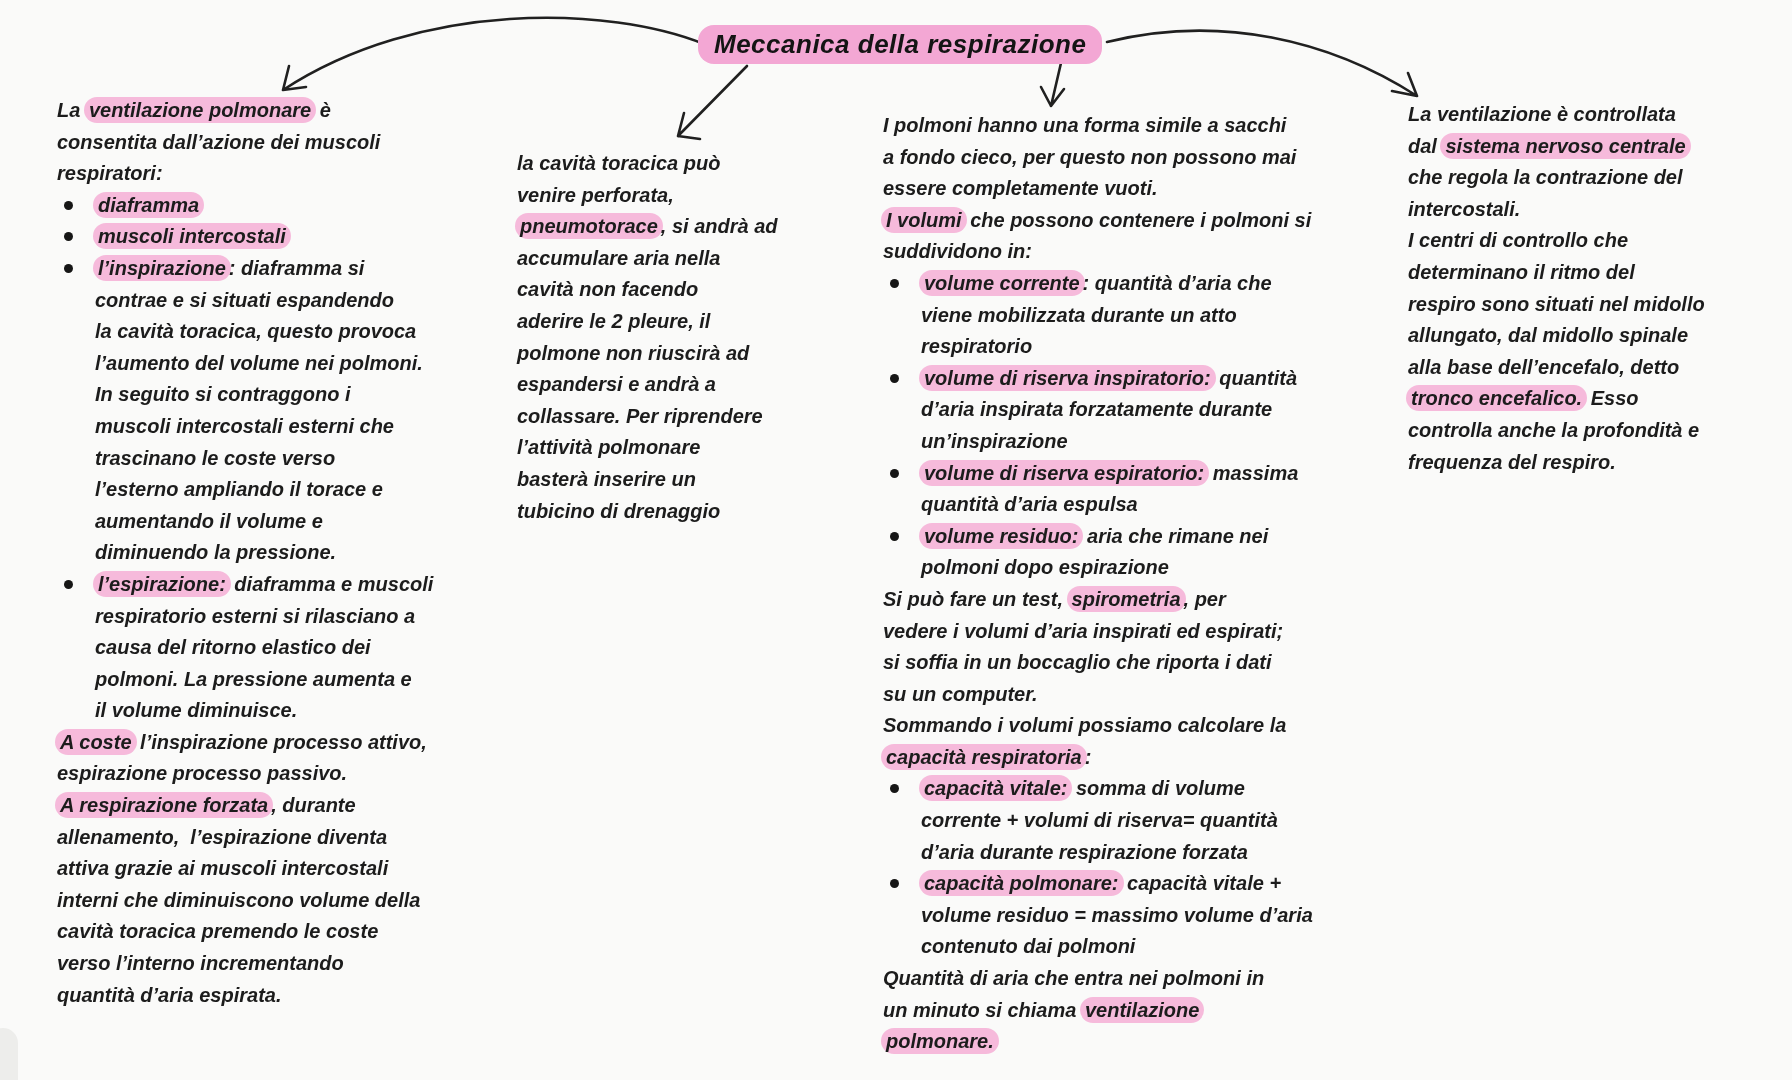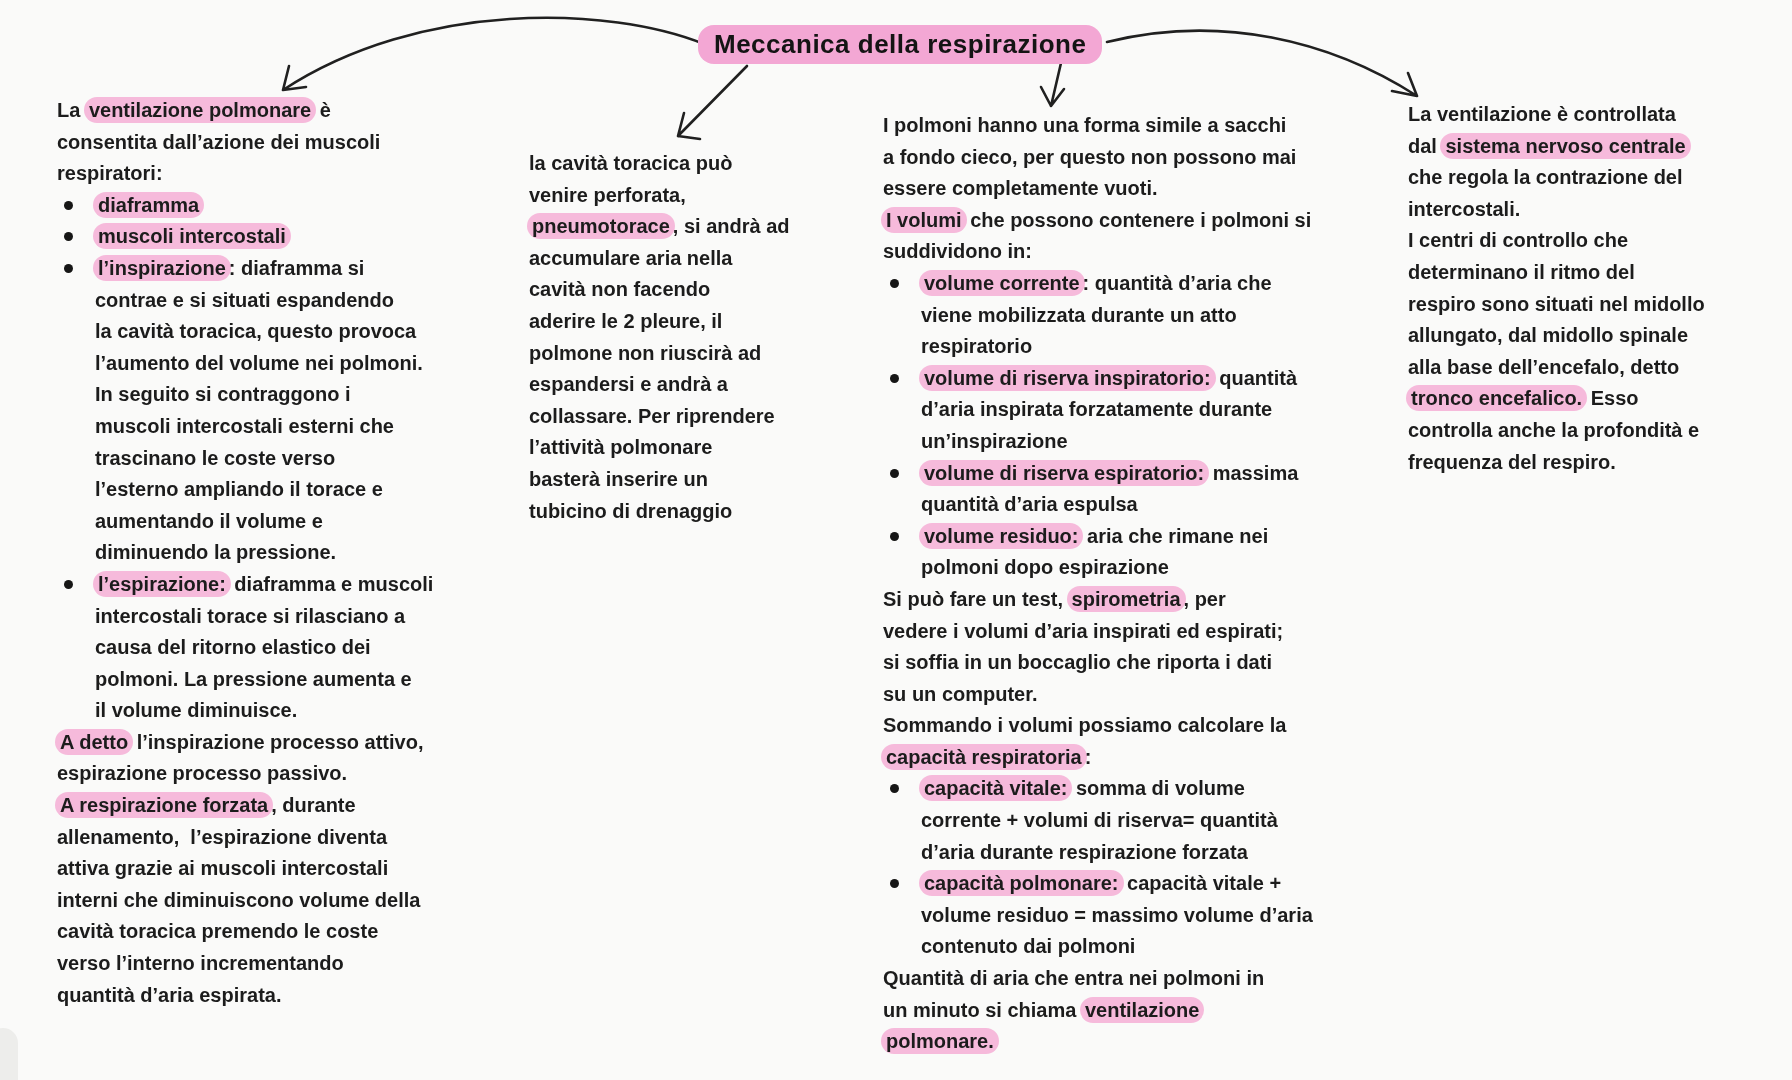--- a/index.html
+++ b/index.html
@@ -1,25 +1,25 @@
 <!DOCTYPE html>
 <html><head>
 <meta charset="utf-8">
 <style>
   html,body{margin:0;padding:0;width:1792px;height:1080px;overflow:hidden;
     background:#fafaf9;font-family:"Liberation Sans",sans-serif;}
-  .stage{position:relative;width:1604px;height:1080px;}
+  .stage{position:relative;width:1604px;height:1080px;font-style:italic;}
   svg.arrows{position:absolute;left:0;top:0;z-index:1;}
   .title-pill{position:absolute;left:698px;top:25px;z-index:2;
     background:#f3a7d4;color:#141414;font-size:26px;font-weight:700;
     padding:4px 16px;border-radius:16px;white-space:pre;letter-spacing:.5px;}
   .col{position:absolute;z-index:2;color:#1c1c1c;font-size:20px;font-weight:700;
     line-height:31.6px;}
   .col1{left:57px;top:95px;}
-  .col2{left:529px;top:148px;}
+  .col2{left:517px;top:148px;}
   .col3{left:883px;top:110px;}
   .col4{left:1408px;top:99px;}
   .line{white-space:pre;position:relative;}
   .line.indent{padding-left:38px;}
   .bullet{position:absolute;left:7px;top:11px;width:9px;height:9px;
     border-radius:50%;background:#161616;}
   .hl{background:#f6badb;border-radius:13px;padding:2px 5px;margin:0 -2px;}
   .corner-artifact{position:absolute;left:-12px;top:1028px;width:30px;height:80px;
     background:#ededeb;border-radius:16px;z-index:0;}
 </style>
@@ -47,25 +47,25 @@
       <div class="line indent"><span>contrae e si situati espandendo</span></div>
       <div class="line indent"><span>la cavità toracica, questo provoca</span></div>
       <div class="line indent"><span>l’aumento del volume nei polmoni.</span></div>
       <div class="line indent"><span>In seguito si contraggono i</span></div>
       <div class="line indent"><span>muscoli intercostali esterni che</span></div>
       <div class="line indent"><span>trascinano le coste verso</span></div>
       <div class="line indent"><span>l’esterno ampliando il torace e</span></div>
       <div class="line indent"><span>aumentando il volume e</span></div>
       <div class="line indent"><span>diminuendo la pressione.</span></div>
       <div class="line indent"><span class="bullet"></span><span class="hl">l’espirazione:</span><span> diaframma e muscoli</span></div>
-      <div class="line indent"><span>intercostali torace si rilasciano a</span></div>
+      <div class="line indent"><span>respiratorio esterni si rilasciano a</span></div>
       <div class="line indent"><span>causa del ritorno elastico dei</span></div>
       <div class="line indent"><span>polmoni. La pressione aumenta e</span></div>
       <div class="line indent"><span>il volume diminuisce.</span></div>
-      <div class="line"><span class="hl">A detto</span><span> l’inspirazione processo attivo,</span></div>
+      <div class="line"><span class="hl">A coste</span><span> l’inspirazione processo attivo,</span></div>
       <div class="line"><span>espirazione processo passivo.</span></div>
       <div class="line"><span class="hl">A respirazione forzata</span><span>, durante</span></div>
       <div class="line"><span>allenamento,  l’espirazione diventa</span></div>
       <div class="line"><span>attiva grazie ai muscoli intercostali</span></div>
       <div class="line"><span>interni che diminuiscono volume della</span></div>
       <div class="line"><span>cavità toracica premendo le coste</span></div>
       <div class="line"><span>verso l’interno incrementando</span></div>
       <div class="line"><span>quantità d’aria espirata.</span></div>
     </div>
   <div id="col-2" class="col col2">

